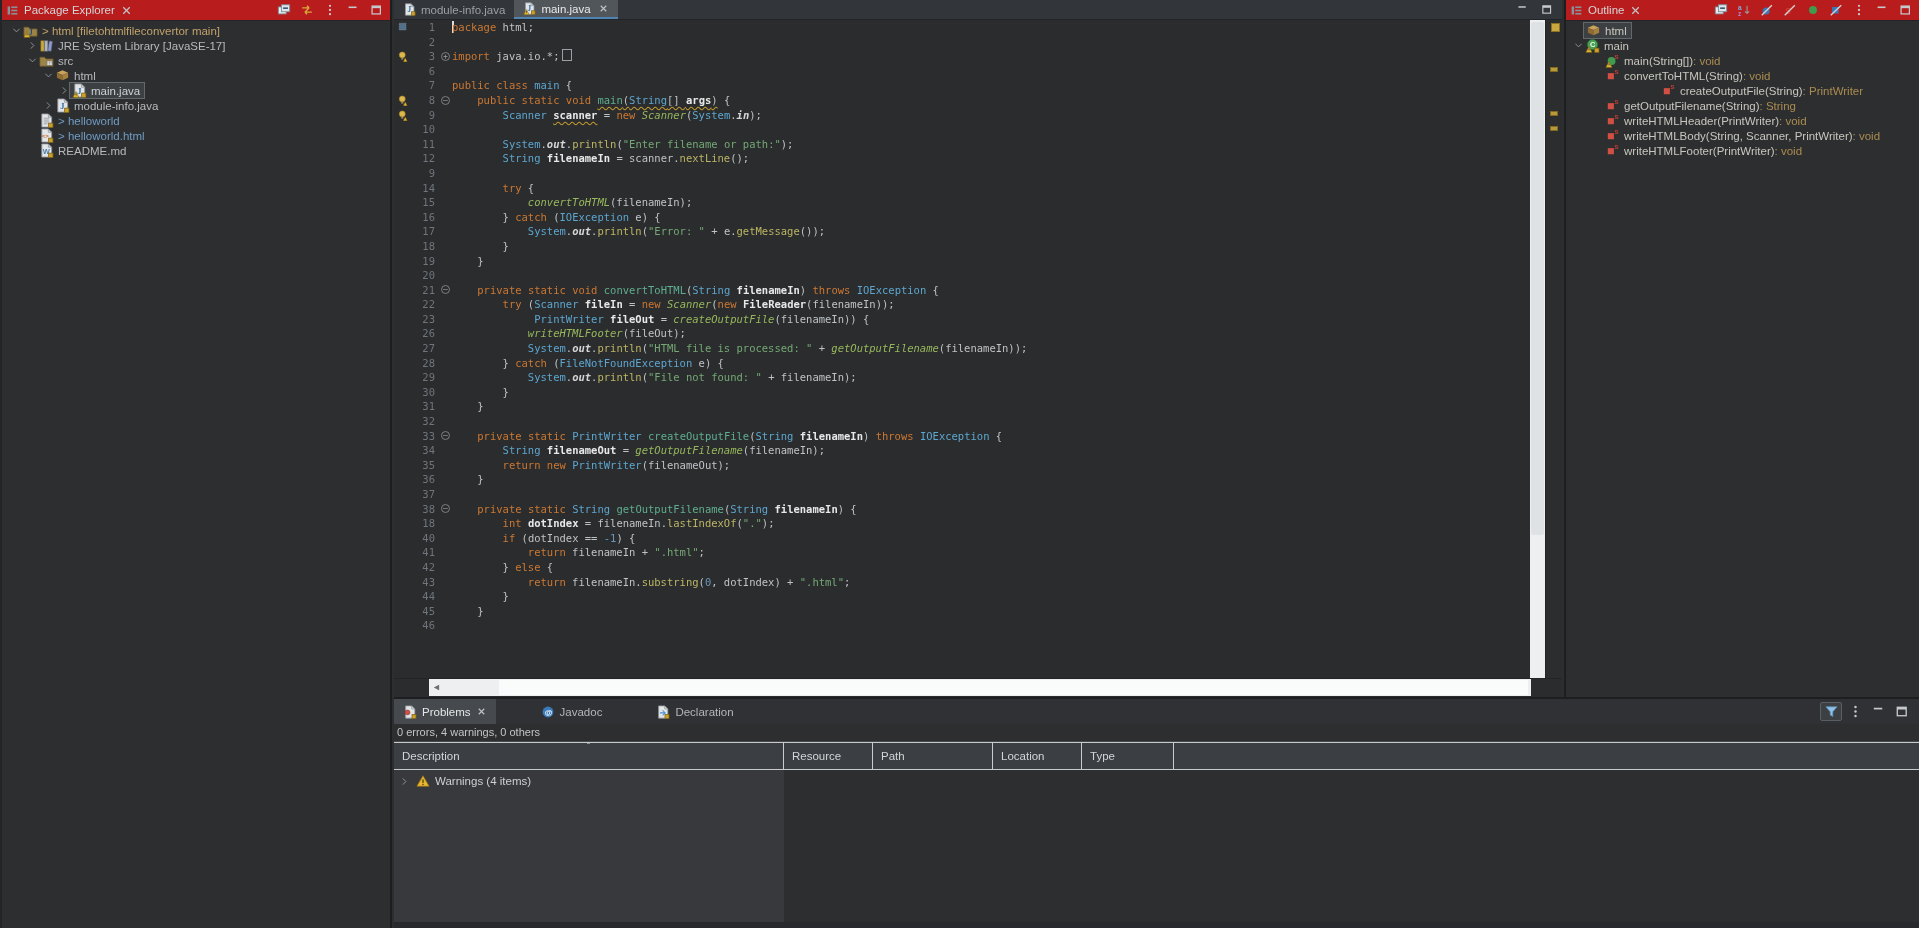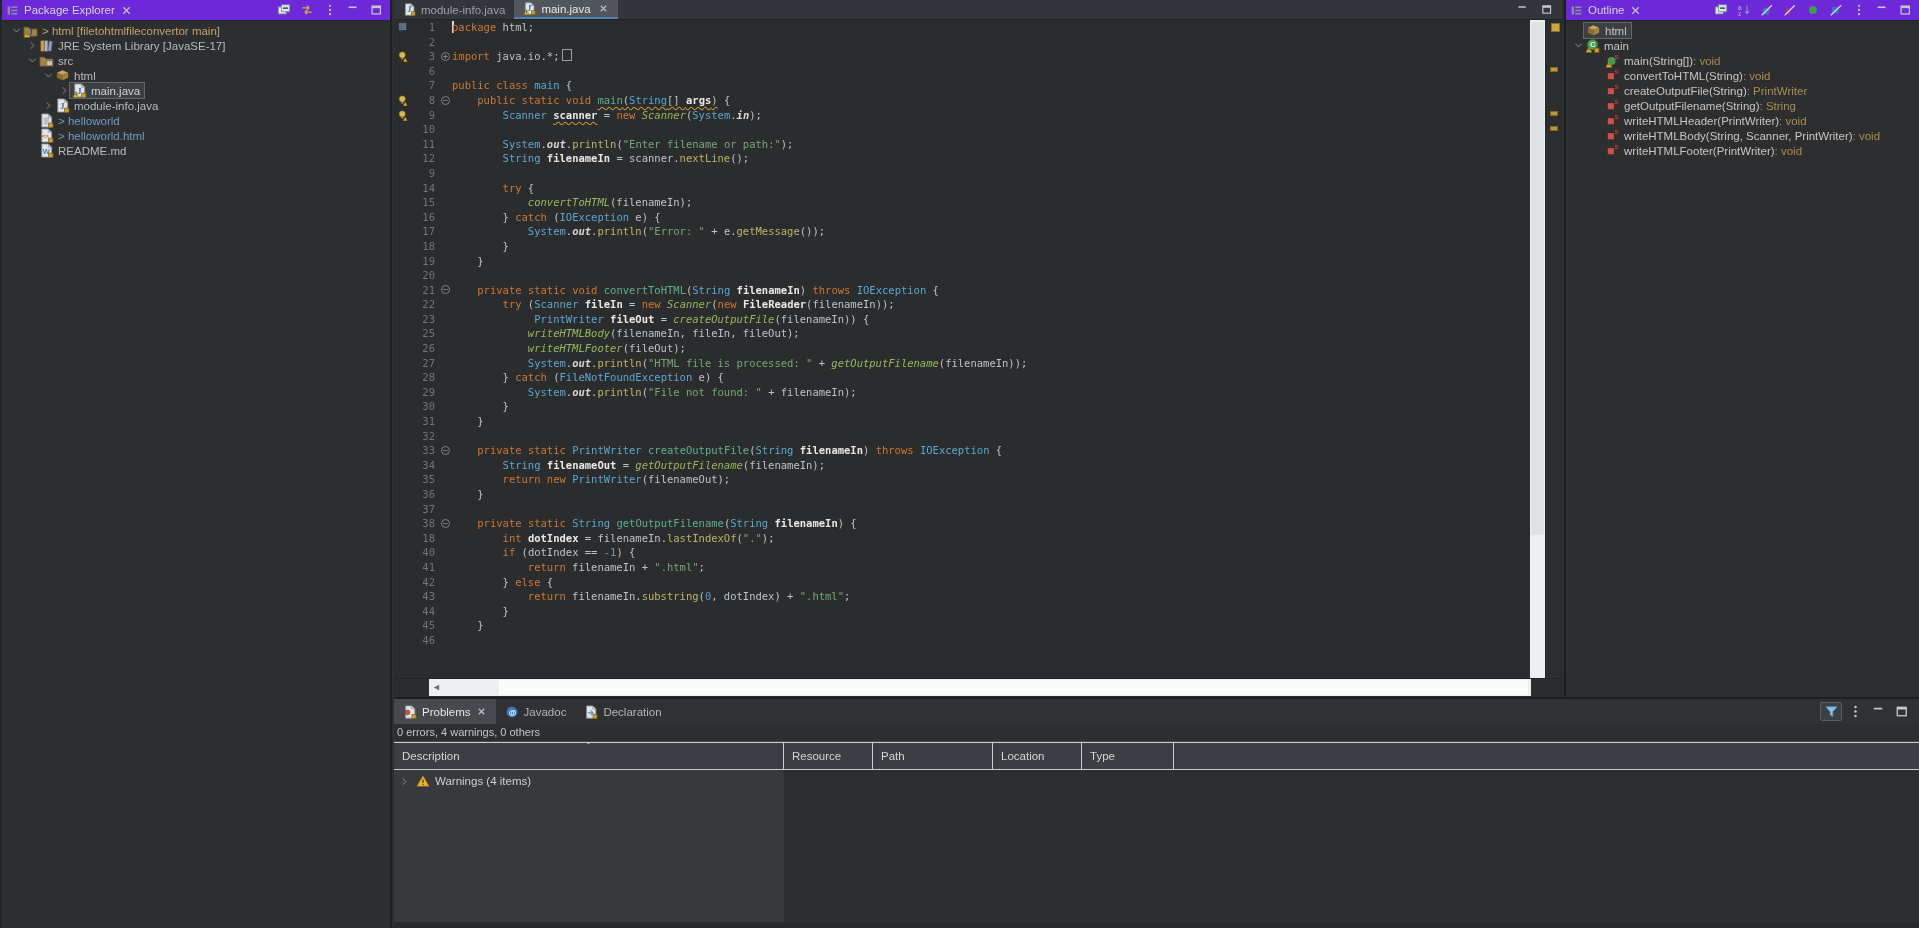--- a/index.html
+++ b/index.html
@@ -1,19 +1,19 @@
 <!DOCTYPE html>
 <html><head>
 <meta charset="utf-8">
 <style>
   html,body{margin:0;padding:0;background:#1f2022;}
   #root{position:relative;width:1919px;height:928px;background:#2d2e30;overflow:hidden;
         font-family:"Liberation Sans",sans-serif;color:#b6babd;font-size:11.5px;
         -webkit-font-smoothing:antialiased;}
-  .vhead{height:20px;display:flex;align-items:center;background:#6d28d9;
+  .vhead{height:20px;display:flex;align-items:center;background:#b91c1c;
          border-bottom:1px solid #232427;padding:0 4px;gap:5px;}
   .vtitle{color:#d3d6d8;font-size:11.5px;white-space:nowrap;}
   .icon{display:inline-flex;align-items:center;justify-content:center;flex:0 0 auto;}
   .icon svg{display:block;}
   .spacer{flex:1;}
   .tool{width:20px;height:17px;display:inline-flex;align-items:center;justify-content:center;cursor:pointer;border-radius:2px;}
 
   
   #pkg{position:absolute;left:0;top:0;width:392px;height:928px;background:#2d2e30;
        border-right:2px solid #1d1e20;border-left:2px solid #242528;box-sizing:border-box;}
@@ -483,26 +483,20 @@
             <span class="ctext"><span class="tk-p">        </span><span class="tk-k">try</span><span class="tk-p"> (</span><span class="tk-t">Scanner</span><span class="tk-p"> </span><span class="tk-v">fileIn</span><span class="tk-p"> = </span><span class="tk-k">new</span><span class="tk-p"> </span><span class="tk-mi">Scanner</span><span class="tk-p">(</span><span class="tk-k">new</span><span class="tk-p"> </span><span class="tk-v">FileReader</span><span class="tk-p">(filenameIn));</span></span>
           </div>
           <div class="cl">
             <span class="ann"></span>
             <span class="num">23</span>
             <span class="fold"></span>
             <span class="ctext"><span class="tk-p">             </span><span class="tk-t">PrintWriter</span><span class="tk-p"> </span><span class="tk-v">fileOut</span><span class="tk-p"> = </span><span class="tk-mi">createOutputFile</span><span class="tk-p">(filenameIn)) {</span></span>
           </div>
           <div class="cl">
             <span class="ann"></span>
-            <span class="num">25</span>
-            <span class="fold"></span>
-            <span class="ctext"><span class="tk-p">            </span><span class="tk-mi">writeHTMLBody</span><span class="tk-p">(filenameIn, fileIn, fileOut);</span></span>
-          </div>
-          <div class="cl">
-            <span class="ann"></span>
             <span class="num">26</span>
             <span class="fold"></span>
             <span class="ctext"><span class="tk-p">            </span><span class="tk-mi">writeHTMLFooter</span><span class="tk-p">(fileOut);</span></span>
           </div>
           <div class="cl">
             <span class="ann"></span>
             <span class="num">27</span>
             <span class="fold"></span>
             <span class="ctext"><span class="tk-p">            </span><span class="tk-t">System</span><span class="tk-p">.</span><span class="tk-fb">out</span><span class="tk-p">.</span><span class="tk-yc">println</span><span class="tk-p">(</span><span class="tk-s">"HTML file is processed: "</span><span class="tk-p"> + </span><span class="tk-mi">getOutputFilename</span><span class="tk-p">(filenameIn));</span></span>
           </div>
@@ -768,21 +762,21 @@
           <span class="chev"></span>
           <span class="icon" style="margin-right: 4px;">
             <svg width="15" height="15" viewBox="0 0 16 16">
               <rect x="3" y="5.5" width="6.5" height="6.5" fill="#d14f43"></rect>
               <text x="10.2" y="6.5" font-size="6.5" font-weight="bold" fill="#cf3e36">S</text>
             </svg>
           </span>
           <span class="ol-name">convertToHTML(String)</span>
           <span class="ol-type">void</span>
         </div>
-        <div class="ol-row" style="padding-left: 26px;">
+        <div class="ol-row" style="padding-left: 26px; justify-content: center;">
           <span class="chev"></span>
           <span class="icon" style="margin-right: 4px;">
             <svg width="15" height="15" viewBox="0 0 16 16">
               <rect x="3" y="5.5" width="6.5" height="6.5" fill="#d14f43"></rect>
               <text x="10.2" y="6.5" font-size="6.5" font-weight="bold" fill="#cf3e36">S</text>
             </svg>
           </span>
           <span class="ol-name">createOutputFile(String)</span>
           <span class="ol-type">PrintWriter</span>
         </div>
@@ -828,21 +822,21 @@
             </svg>
           </span>
           <span class="ol-name">writeHTMLFooter(PrintWriter)</span>
           <span class="ol-type">void</span>
         </div>
       </div>
   </aside>
 
   <section id="problems">
     <div id="pb-tabs">
-      <span id="ptabs" style="display:flex;align-items:stretch;">
+      <span id="ptabs" style="display:flex;align-items:stretch;gap:36px;">
           <span class="ptab active">
             <span class="icon">
               <svg width="14" height="14" viewBox="0 0 16 16">
                 <path d="M3 1h7l3.5 3.5V15H3z" fill="#e3e5e6" stroke="#8f969c" stroke-width="0.9"></path>
                 <path d="M10 1v3.5h3.5" fill="none" stroke="#8f969c" stroke-width="0.9"></path>
                 <circle cx="5.2" cy="8.5" r="2.8" fill="#cf5146" stroke="#8e2e26" stroke-width="0.6"></circle>
                 <rect x="10.3" y="10.8" width="4.6" height="4.6" fill="#caa12f" stroke="#7a5e12" stroke-width="0.8"></rect>
               </svg>
             </span>
             <span>Problems</span>

